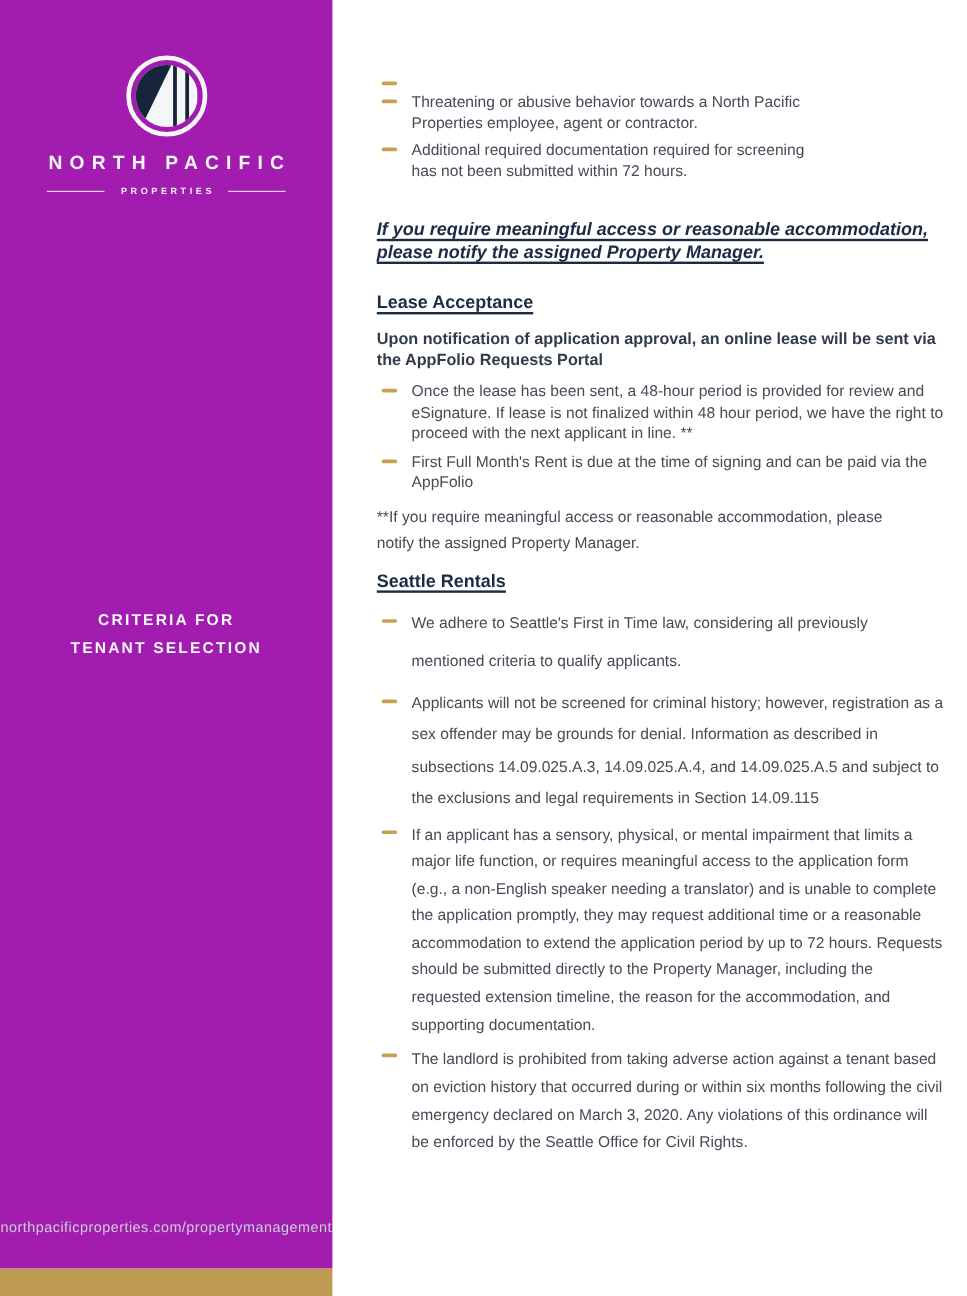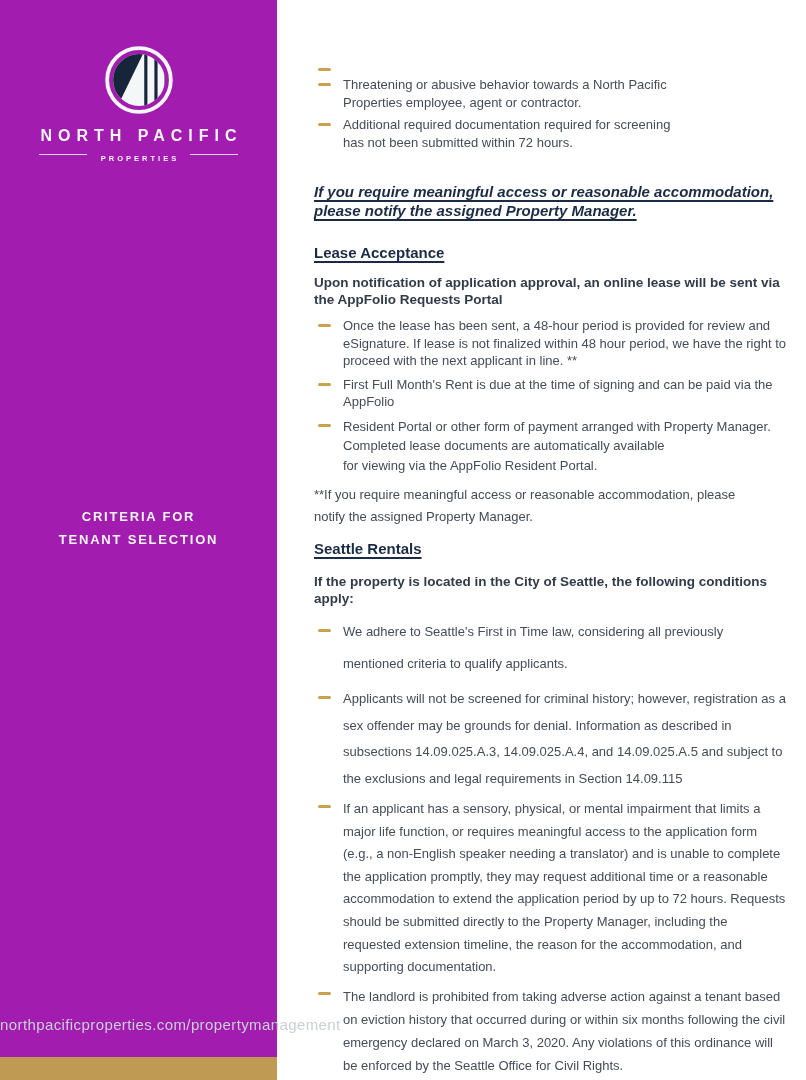--- a/index.html
+++ b/index.html
@@ -10,29 +10,29 @@
   
   .sidebar { position:absolute; left:0; top:0; width:277px; height:1080px;
              display:flex; flex-direction:column; }
   .sidebar-body { background:#a21caf; flex:1 1 auto; position:relative; }
   .sidebar-gold { background:#BF9A52; height:23px; flex:0 0 auto; }
 
   .logo-wrap { position:absolute; top:45px; left:0; width:100%; text-align:center; }
   .logo-wrap svg { display:inline-block; }
   .brand-name { margin-top:8px; color:#F4F6F8; font-size:16px; font-weight:bold;
                 letter-spacing:6px; text-indent:6px; }
-  .brand-sub-row { margin-top:9px; display:flex; align-items:flex-start; justify-content:center; gap:11px; }
+  .brand-sub-row { margin-top:9px; display:flex; align-items:center; justify-content:center; gap:11px; }
   .brand-rule { width:48px; height:1px; background:rgba(244,246,248,.85); }
   .brand-sub { color:#F4F6F8; font-size:7.5px; font-weight:bold; letter-spacing:3px; text-indent:3px; }
 
   .doc-title { position:absolute; top:505px; left:0; width:100%; text-align:center;
                color:#F4F6F8; font-size:13px; font-weight:bold; letter-spacing:1.8px;
                line-height:23px; white-space:pre-line; }
   .sidebar-url { position:absolute; top:1016px; left:0; width:100%; text-align:center;
-                 color:#C9CFD6; font-size:15px; letter-spacing:.4px; }
+                 color:#C9CFD6; font-size:12px; letter-spacing:.4px; }
 
   
   .main { position:absolute; left:314px; top:0; width:492px; padding-top:44px;
           color:#454C57; font-size:13px; }
 
   h2.sec { color:#1C2B45; font-size:15px; font-weight:bold; text-decoration:underline;
            text-decoration-thickness:1.5px; text-underline-offset:3px; line-height:18px; }
 
   .note-italic { margin-top:31px; color:#1C2B45; font-size:15px; font-weight:bold;
                  font-style:italic; text-decoration:underline; text-decoration-thickness:1.5px;
@@ -139,33 +139,26 @@
 
     <div class="bullets lease-list">
       <div class="bullet">
         <span class="dash"></span>
         <span class="txt">Once the lease has been sent, a 48-hour period is provided for review and eSignature. If lease is not finalized within 48 hour period, we have the right to proceed with the next applicant in line. **</span>
       </div>
       <div class="bullet">
         <span class="dash"></span>
         <span class="txt">First Full Month's Rent is due at the time of signing and can be paid via the AppFolio</span>
       </div>
-      <div class="bullet">
-        <span class="dash"></span>
-        <span class="txt pre">Resident Portal or other form of payment arranged with Property Manager.
-Completed lease documents are automatically available
-for viewing via the AppFolio Resident Portal.</span>
-      </div>
     </div>
 
     <p class="lease-foot">**If you require meaningful access or reasonable accommodation, please notify the assigned Property Manager.</p>
 
     <h2 class="sec seattle-h">Seattle Rentals</h2>
 
-    <p class="intro-bold seattle-intro">If the property is located in the City of Seattle, the following conditions apply:</p>
 
     <div class="bullets seattle-list">
       <div class="bullet">
         <span class="dash"></span>
         <span class="txt">We adhere to Seattle's First in Time law, considering all previously mentioned criteria to qualify applicants.</span>
       </div>
       <div class="bullet">
         <span class="dash"></span>
         <span class="txt">Applicants will not be screened for criminal history; however, registration as a sex offender may be grounds for denial. Information as described in subsections 14.09.025.A.3, 14.09.025.A.4, and 14.09.025.A.5 and subject to the exclusions and legal requirements in Section 14.09.115</span>
       </div>

